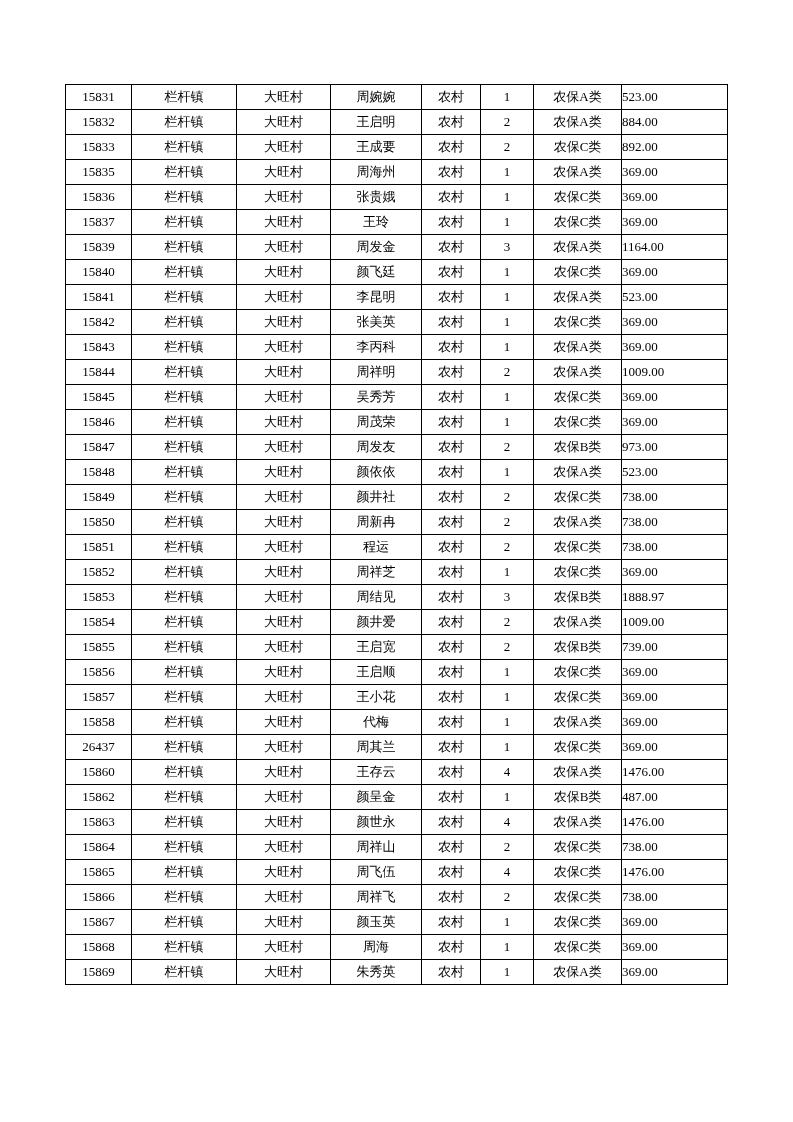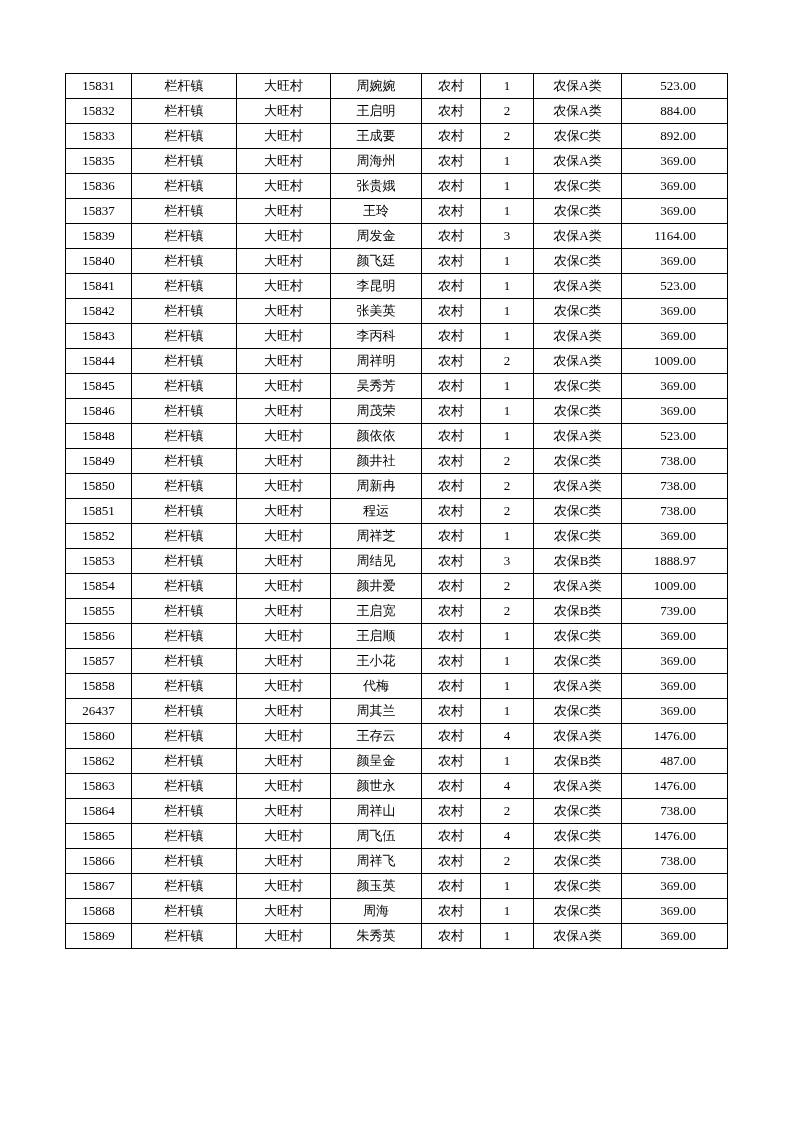--- a/index.html
+++ b/index.html
@@ -16,40 +16,40 @@
     overflow: hidden;
   }
   .page {
     position: absolute;
     inset: 0;
     background: #ffffff;
   }
   table.data-table {
     position: absolute;
     left: 65px;
-    top: 73px;
+    top: 84px;
     width: 662px;
     border-collapse: collapse;
     table-layout: fixed;
     border-radius: 18px;
   }
   table.data-table td {
     border: 1px solid #000000;
     height: 25px;
     padding: 0;
     text-align: center;
     vertical-align: middle;
     font-size: 13px;
     color: #000000;
     white-space: nowrap;
     overflow: hidden;
   }
   table.data-table td.col-amount {
-    text-align: right;
-    padding-right: 31px;
+    text-align: left;
+    padding-right: 21px;
   }
 </style>
 </head>
 <body>
 
 <div class="page">
   <table class="data-table">
     <colgroup>
         <col style="width: 66px;">
         <col style="width: 105px;">
@@ -195,20 +195,30 @@
           <td class="col-id">15846</td>
           <td class="col-town">栏杆镇</td>
           <td class="col-village">大旺村</td>
           <td class="col-name">周茂荣</td>
           <td class="col-area-type">农村</td>
           <td class="col-person-count">1</td>
           <td class="col-insurance-category">农保C类</td>
           <td class="col-amount">369.00</td>
         </tr>
         <tr>
+          <td class="col-id">15847</td>
+          <td class="col-town">栏杆镇</td>
+          <td class="col-village">大旺村</td>
+          <td class="col-name">周发友</td>
+          <td class="col-area-type">农村</td>
+          <td class="col-person-count">2</td>
+          <td class="col-insurance-category">农保B类</td>
+          <td class="col-amount">973.00</td>
+        </tr>
+        <tr>
           <td class="col-id">15848</td>
           <td class="col-town">栏杆镇</td>
           <td class="col-village">大旺村</td>
           <td class="col-name">颜依依</td>
           <td class="col-area-type">农村</td>
           <td class="col-person-count">1</td>
           <td class="col-insurance-category">农保A类</td>
           <td class="col-amount">523.00</td>
         </tr>
         <tr>

